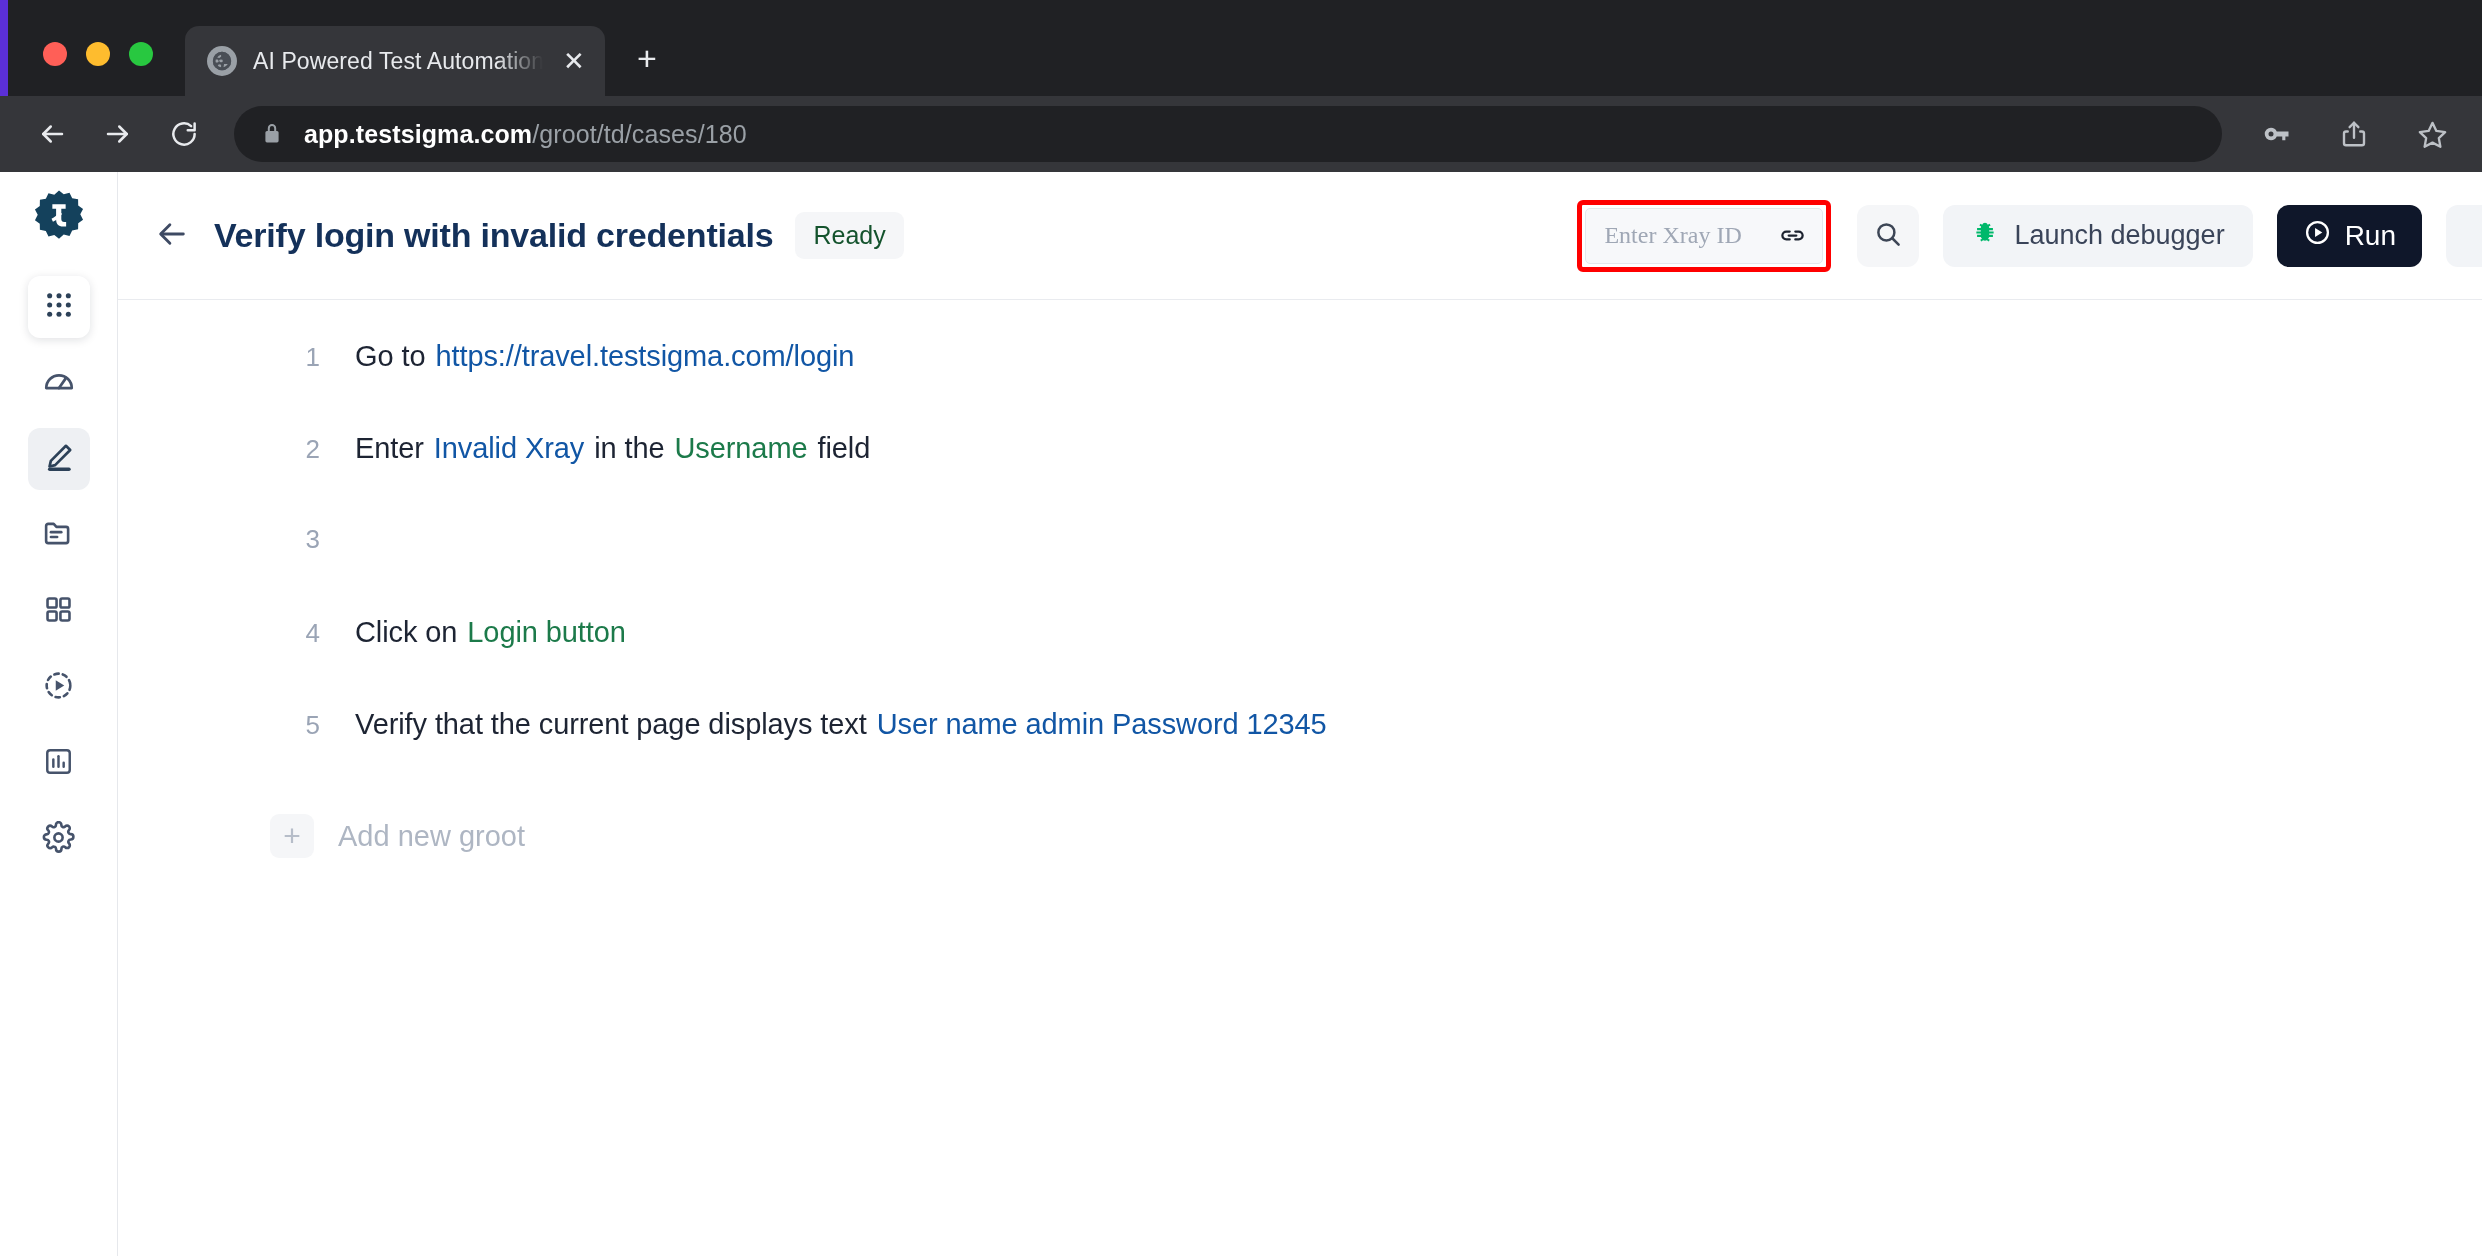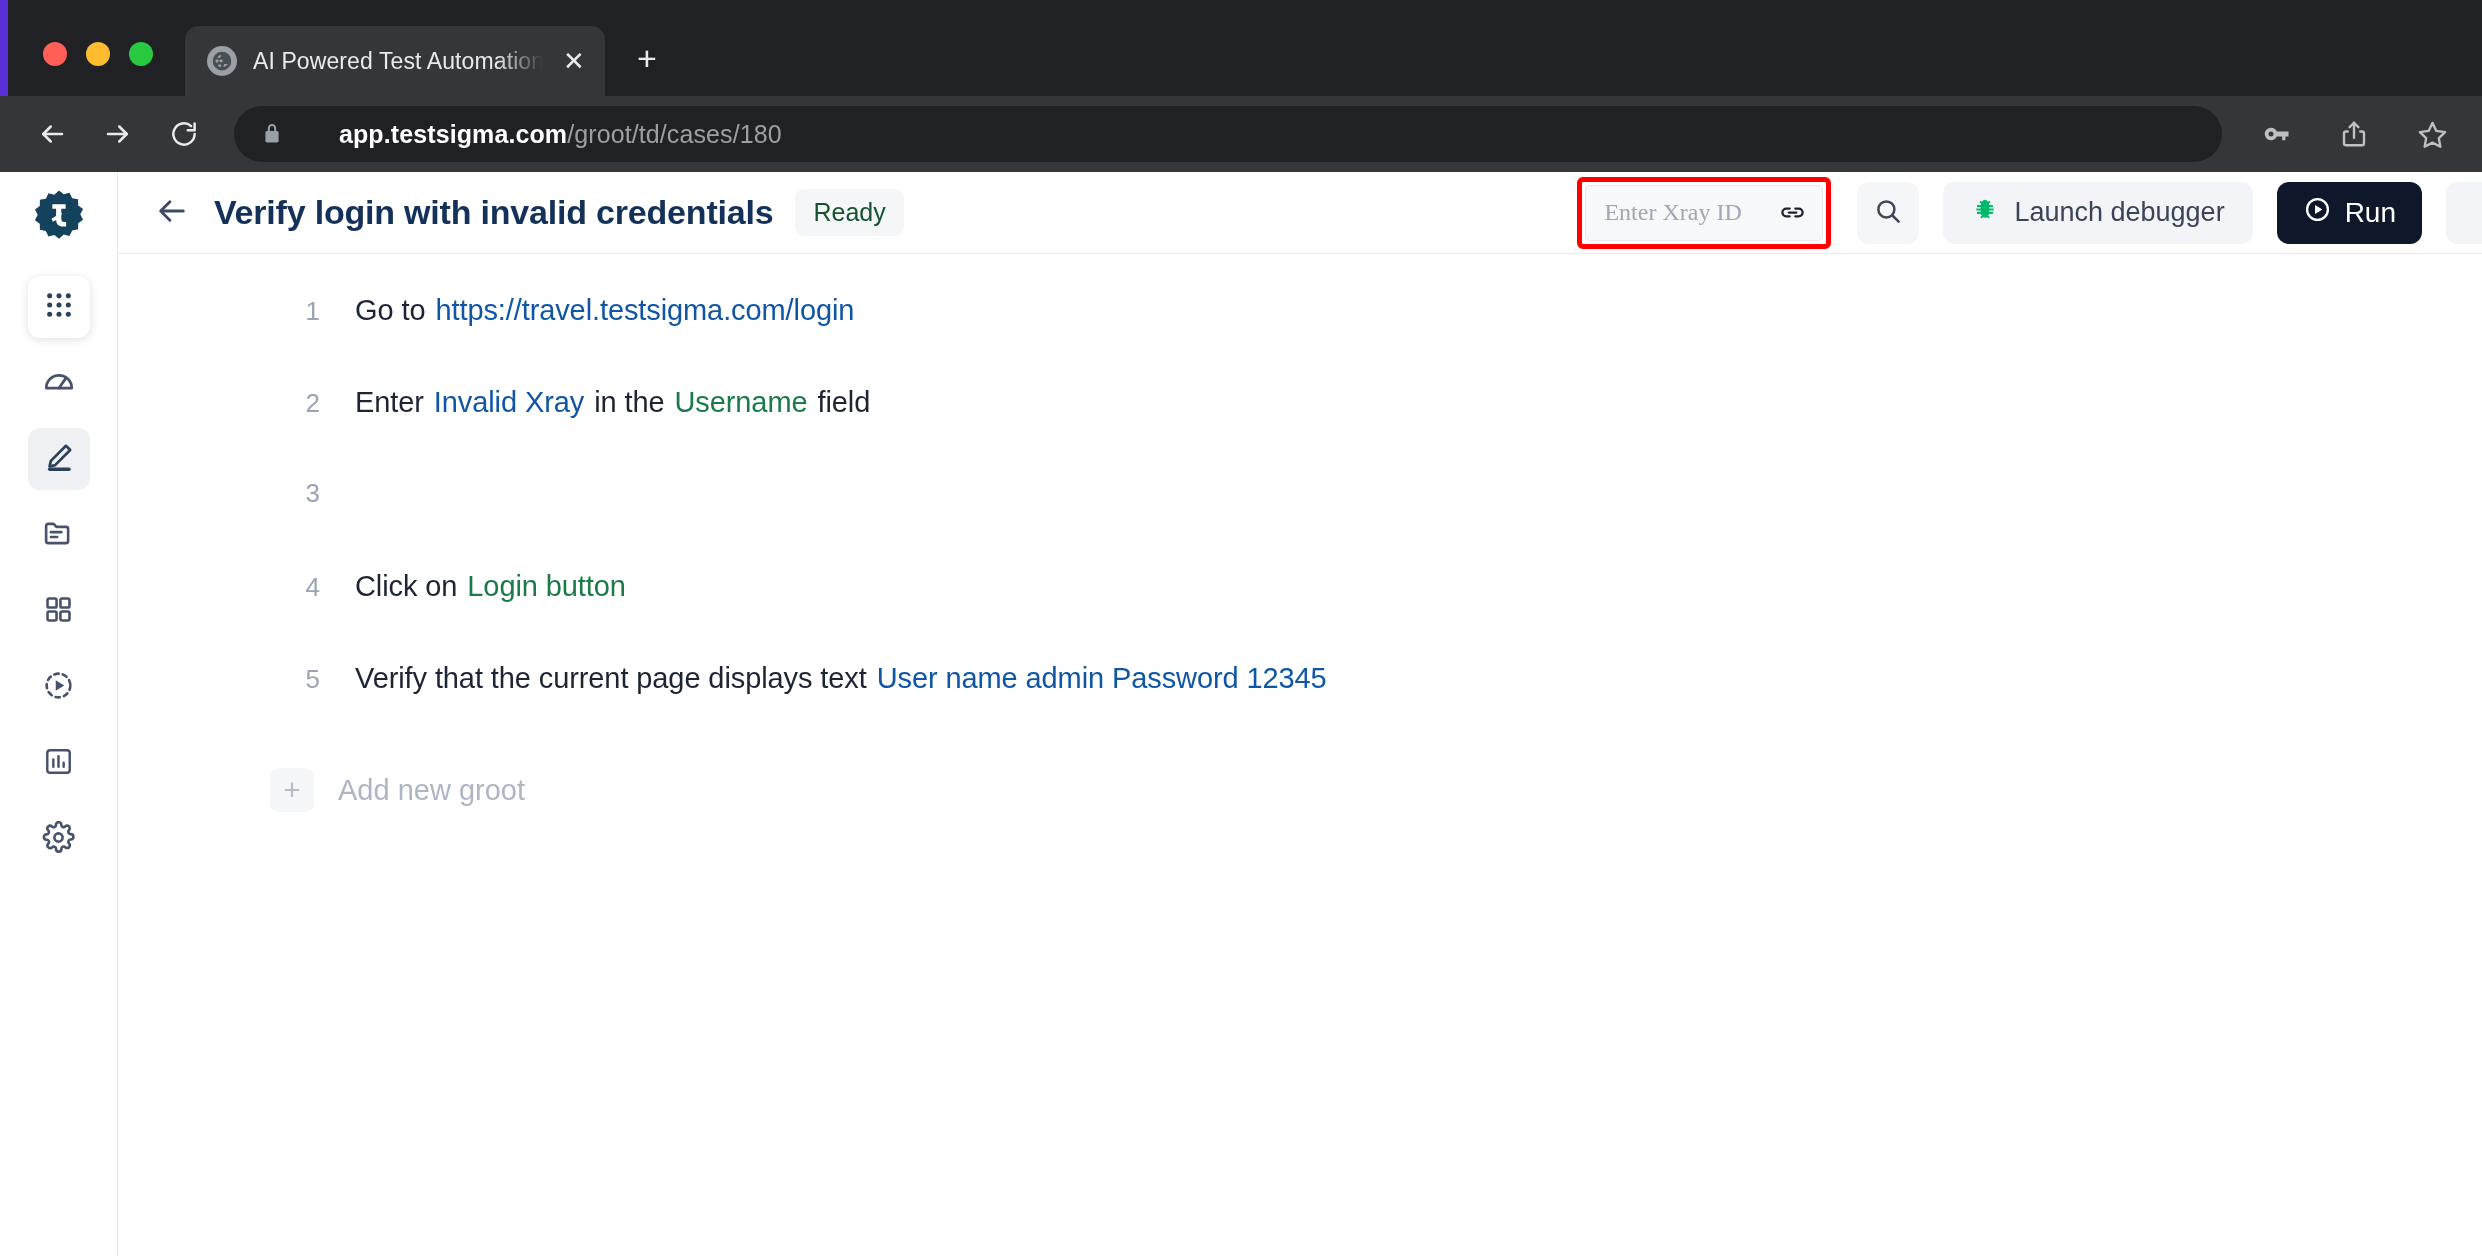--- a/index.html
+++ b/index.html
@@ -70,21 +70,20 @@
   .nav-btn.fwd  { margin-right:10px; }
   .nav-btn.reload { margin-right:22px; }
   .omnibox {
     flex:1; height:56px; background:#202124; border-radius:28px;
     display:flex; align-items:center; padding: 0 26px; gap:20px;
     min-width:0;
   }
   .omnibox .url {
     font-size:25px; color:#9aa0a6; white-space:nowrap; overflow:hidden;
     letter-spacing:0.1px;
-    margin-left:35px;
   }
   .omnibox .url b { color:#ffffff; font-weight:700; }
   .omni-right { display:flex; align-items:center; gap:38px; margin-left:34px; }
   .omni-icon { width:40px; height:40px; display:flex; align-items:center; justify-content:center; color:#bdc1c6; }
 
   
   .app {
     position:absolute; left:0; top:172px; width:2482px; height:1084px;
     background:#ffffff; display:flex;
   }
@@ -100,21 +99,21 @@
     width:62px; height:62px; border-radius:12px;
     display:flex; align-items:center; justify-content:center;
     margin-bottom:14px; color:#46536b;
   }
   .rail-item.white-card { background:#ffffff; box-shadow:0 2px 10px rgba(16,24,40,0.13); }
   .rail-item.active { background:#eef0f3; }
 
   .main { flex:1; min-width:0; display:flex; flex-direction:column; }
 
   .topbar {
-    height: 82px; border-bottom:1px solid #e9ebef;
+    height: 128px; border-bottom:1px solid #e9ebef;
     display:flex; align-items:center; padding: 0 0 0 26px; gap:0;
     position:relative;
   }
   .back-arrow { width:56px; height:56px; display:flex; align-items:center; justify-content:center; color:#3e4a63; flex:0 0 auto; }
   .page-title {
     font-size:34px; font-weight:700; color:#14315a; white-space:nowrap;
     margin-left:14px; letter-spacing:-0.2px;
   }
   .ready-badge {
     margin-left:22px; background:#f5f6f8; color:#14532d;

